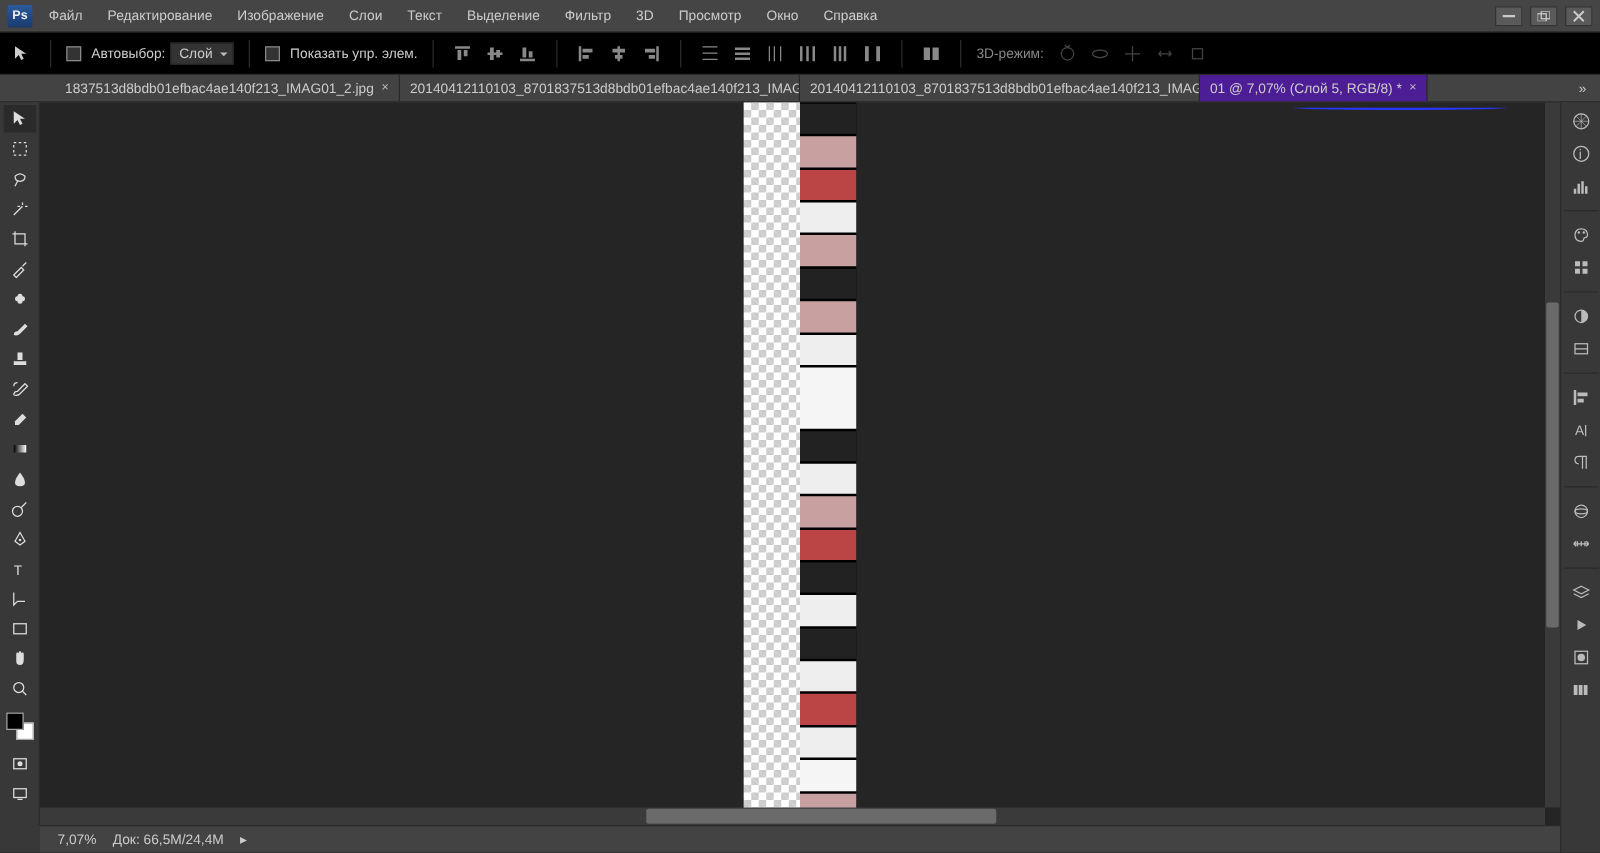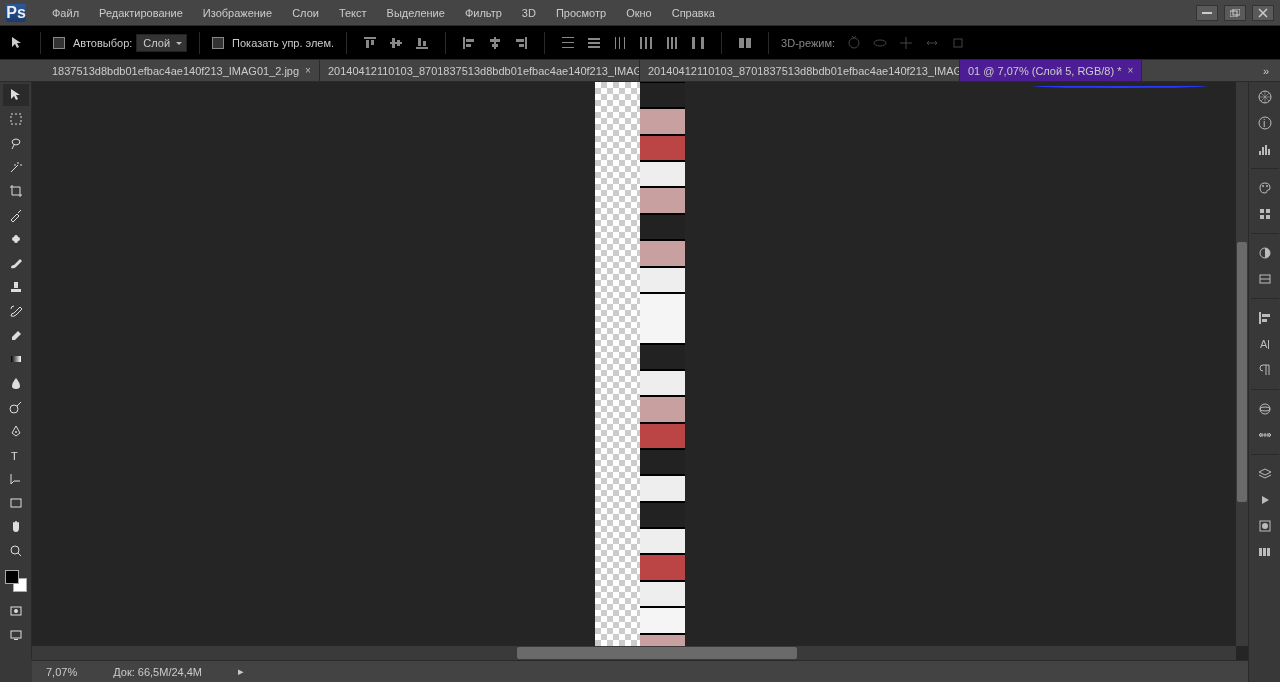--- a/index.html
+++ b/index.html
@@ -1,18 +1,18 @@
 <!DOCTYPE html>
 <html><head>
 <meta charset="utf-8">
 <style>
 *{margin:0;padding:0;box-sizing:border-box;font-family:"Segoe UI",Tahoma,sans-serif;font-size:11px;color:#ccc;user-select:none}
 body{width:1280px;height:682px;background:#383838;overflow:hidden;position:relative}
 .menubar{height:26px;background:#454545;display:flex;align-items:center;padding:0 6px;border-bottom:1px solid #2a2a2a}
-.ps-logo{width:20px;height:18px;background:linear-gradient(180deg,#2a5a9e,#1a3a6e);border-radius:2px;display:inex-flex;align-items:center;justify-content:center;font-weight:bold;font-size:16px;color:#eee;margin-right:16px;display:flex}
+.ps-logo{width:20px;height:18px;background:linear-gradient(180deg,#2a5a9e,#1a3a6e);border-radius:2px;display:inex-flex;align-items:center;justify-content:center;font-weight:bold;font-size:10px;color:#eee;margin-right:3px;display:flex}
 .menu-item{padding:0 10px;cursor:default;height:40px;display:flex;align-items:center}
 .win-ctrl{margin-left:auto;display:flex;gap:6px}
 .win-btn{width:22px;height:16px;background:#5a5a5a;border:1px solid #333;display:flex;align-items:center;justify-content:center}
 .optbar{height:34px;background:#000000;display:flex;align-items:center;padding:0 8px;gap:8px;border-bottom:1px solid #2a2a2a}
 .opt-icon{width:20px;height:16px;display:flex;align-items:center;justify-content:center;color:#bbb}
 .opt-sep{width:1px;height:22px;background:#2a2a2a;margin:0 4px}
 .chk{width:12px;height:12px;border:1px solid #888;background:#333;margin-right:4px}
 .sel{background:#333;border:1px solid #222;padding:2px 16px 2px 6px;position:relative;height:18px;display:flex;}
 .sel::after{content:"";border:3px solid transparent;border-top-color:#bbb;position:absolute;right:4px;top:7px}
 .icon-btn{width:22px;height:22px;display:flex;align-items:center;justify-content:center;border:1px solid transparent}
@@ -28,21 +28,21 @@
 .tool{width:26px;height:22px;display:flex;align-items:center;justify-content:center;position:relative;color:#ccc}
 .tool.active{background:#2a2a2a}
 .tool svg{width:16px;height:16px}
 .color-box{width:22px;height:22px;position:relative;margin-top:6px}
 .fg{position:absolute;width:14px;height:14px;background:#000;border:1px solid #aaa;top:0;left:0}
 .bg{position:absolute;width:14px;height:14px;background:#fff;border:1px solid #aaa;bottom:0;right:0}
 .right-tb{position:absolute;top:82px;right:0;width:32px;background:#383838;border-left:1px solid #2a2a2a;display:flex;flex-direction:column;align-items:center;gap:4px;padding-top:4px;bottom:0}
 .rp{width:24px;height:22px;display:flex;align-items:center;justify-content:center;color:#bbb}
 .rp svg{width:16px;height:16px}
 .rp-sep{width:28px;height:1px;background:#2a2a2a;margin:4px 0}
-.statusbar{position:absolute;bottom:0;left:32px;right:32px;height:22px;background:#434343;display:flex;align-items:center;padding:0 14px;gap:36px;border-top:1px solid #2a2a2a}
+.statusbar{position:absolute;bottom:0;left:32px;right:32px;height:22px;background:#434343;display:flex;align-items:center;padding:0 14px;gap:13px;border-top:1px solid #2a2a2a}
 .scroll-h{position:absolute;bottom:22px;left:32px;right:44px;height:14px;background:#3a3a3a}
 .scroll-thumb-h{position:absolute;height:12px;background:#6a6a6a;border-radius:2px;top:1px}
 .scroll-v{position:absolute;top:82px;right:32px;width:12px;bottom:36px;background:#3a3a3a}
 .scroll-thumb-v{position:absolute;width:10px;background:#6a6a6a;border-radius:2px;left:1px}
 .canvas-wrap{position:absolute;left:50%;top:0;transform:translateX(-50%);width:90px;height:100%;display:flex}
 .transparent{width:45px;height:100%;background-image:linear-gradient(45deg,#ccc 25%,transparent 25%,transparent 75%,#ccc 75%),linear-gradient(45deg,#ccc 25%,#fff 25%,#fff 75%,#ccc 75%);background-size:12px 12px;background-position:0 0,6px 6px}
 .strip{width:45px;height:100%;background:#000;display:flex;flex-direction:column}
 .frame{flex:1;background:#222;margin:1px 0}
 .frame.l{background:#eee}
 .frame.r{background:#b44}

